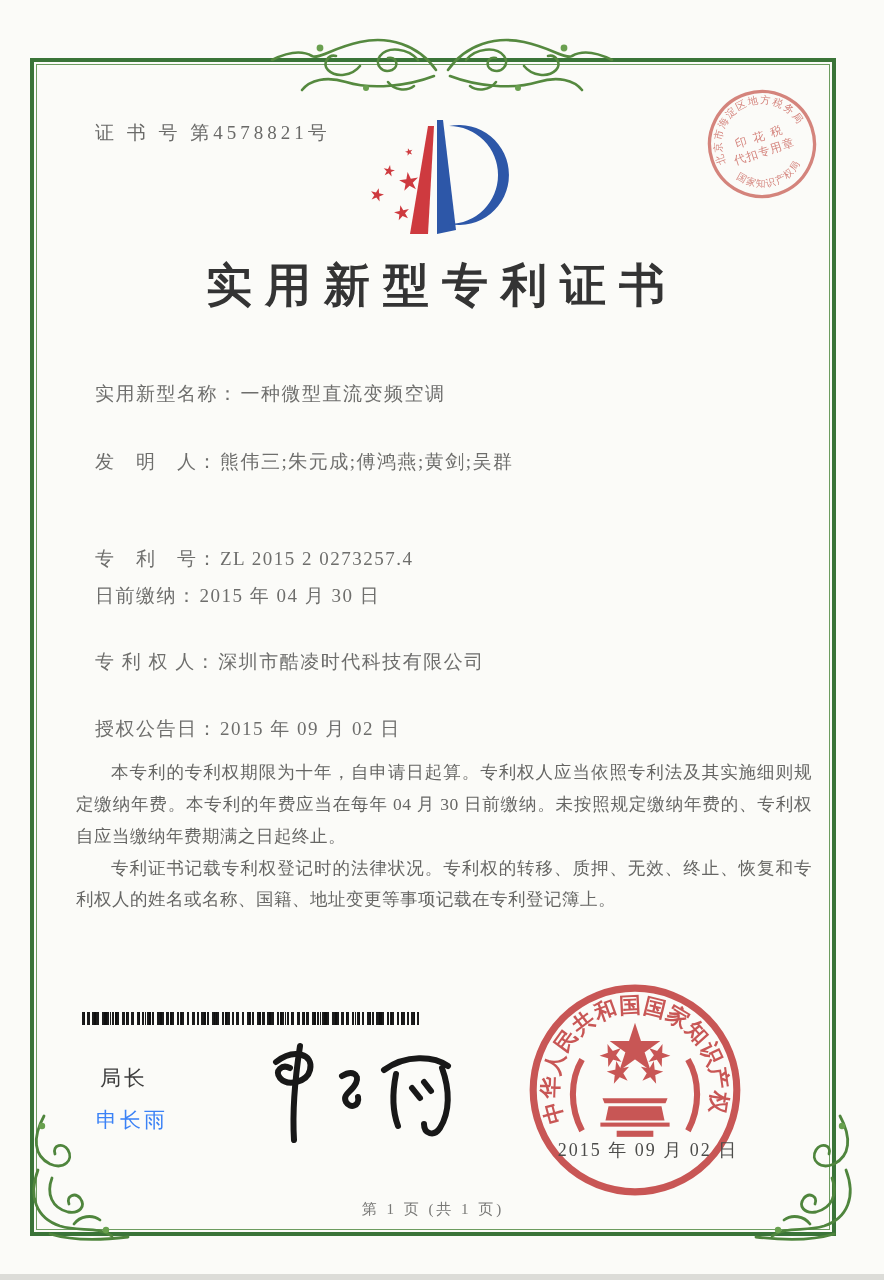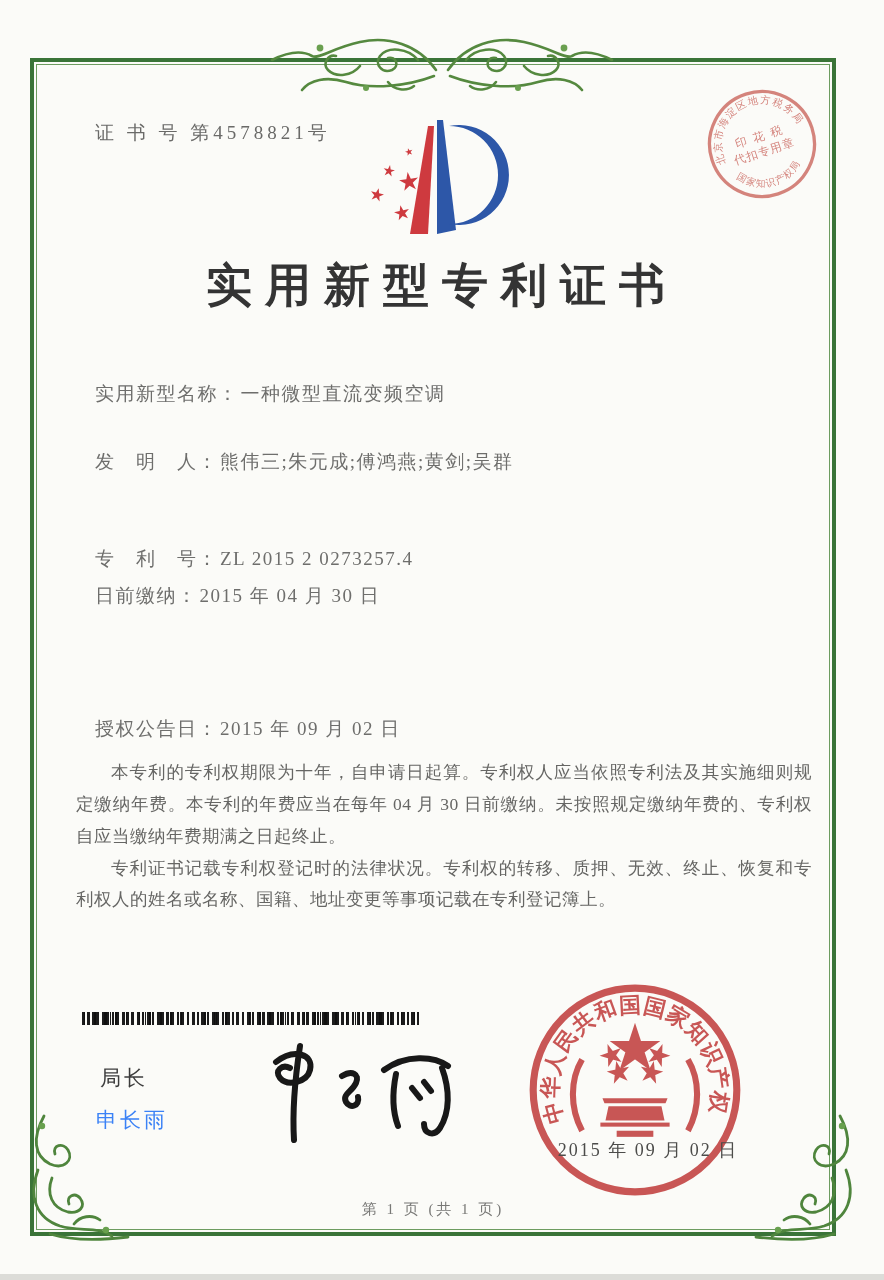--- a/index.html
+++ b/index.html
@@ -157,20 +157,23 @@
   </div>
   <div class="field-row f1">
     <span class="lbl">发　明　人：</span><span class="val">熊伟三;朱元成;傅鸿燕;黄剑;吴群</span>
   </div>
   <div class="field-row f2">
     <span class="lbl">专　利　号：</span><span class="val">ZL 2015 2 0273257.4</span>
   </div>
   <div class="field-row f3">
     <span class="lbl">日前缴纳：</span><span class="val">2015 年 04 月 30 日</span>
   </div>
+  <div class="field-row f4">
+    <span class="lbl">专 利 权 人：</span><span class="val">深圳市酷凌时代科技有限公司</span>
+  </div>
   <div class="field-row f5">
     <span class="lbl">授权公告日：</span><span class="val">2015 年 09 月 02 日</span>
   </div>
 
   <div class="body-text">
     <p>本专利的专利权期限为十年，自申请日起算。专利权人应当依照专利法及其实施细则规定缴纳年费。本专利的年费应当在每年 04 月 30 日前缴纳。未按照规定缴纳年费的、专利权自应当缴纳年费期满之日起终止。</p>
     <p>专利证书记载专利权登记时的法律状况。专利权的转移、质押、无效、终止、恢复和专利权人的姓名或名称、国籍、地址变更等事项记载在专利登记簿上。</p>
   </div>
 
   <div class="barcode"></div>

